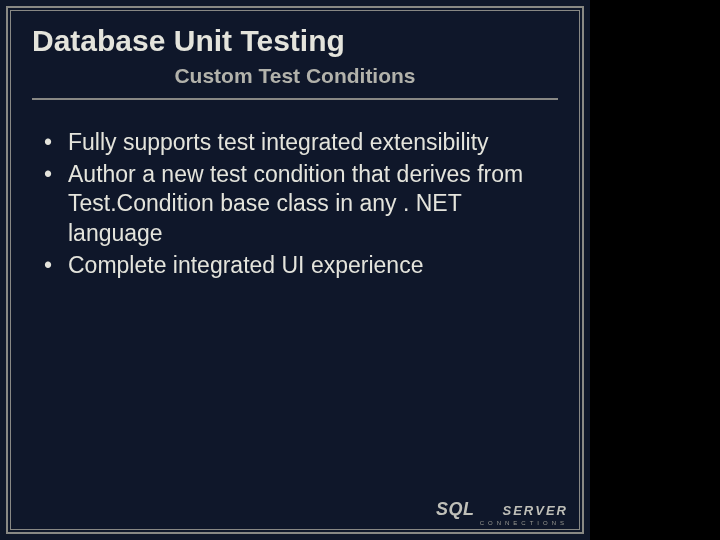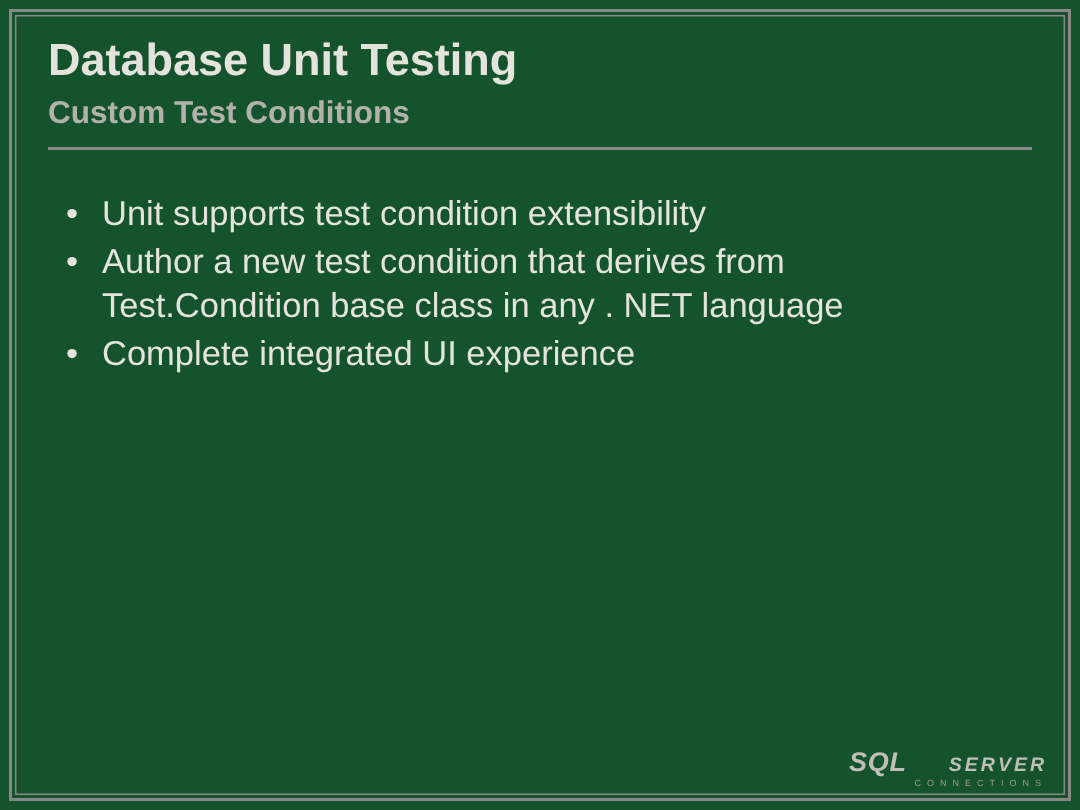--- a/index.html
+++ b/index.html
@@ -6,23 +6,23 @@
     margin: 0;
     padding: 0;
     width: 720px;
     height: 540px;
     overflow: hidden;
     font-family: Arial, Helvetica, sans-serif;
     background: #000;
   }
   .slide {
     position: relative;
-    width: 720px;
+    width: 590px;
     height: 540px;
-    background: #14532d;
+    background: #0f172a;
     box-sizing: border-box;
   }
   .outer-border {
     position: absolute;
     top: 6px;
     left: 6px;
     right: 6px;
     bottom: 6px;
     border: 2px solid #888884;
     box-sizing: border-box;
@@ -51,20 +51,21 @@
     font-weight: bold;
     margin: 0;
     line-height: 1.15;
   }
   .subtitle {
     color: #b2b2ab;
     font-size: 21px;
     font-weight: bold;
     margin: 4px 0 0 0;
     line-height: 1.2;
+    text-align: center;
   }
   .divider {
     border: none;
     border-top: 2px solid #888884;
     margin: 10px 0 0 0;
   }
   .bullets {
     margin: 28px 0 0 6px;
     padding: 0 20px 0 30px;
     list-style: none;
@@ -125,21 +126,21 @@
 <body>
 
 <div class="slide">
   <div class="outer-border"></div>
   <div class="inner-border"></div>
   <div class="content">
     <h1 class="title">Database Unit Testing</h1>
     <h2 class="subtitle">Custom Test Conditions</h2>
     <hr class="divider">
     <ul class="bullets">
-      <li>Unit supports test condition extensibility</li>
+      <li>Fully supports test integrated extensibility</li>
       <li>Author a new test condition that derives from Test.Condition base class in any . NET language</li>
       <li>Complete integrated UI experience</li>
     </ul>
   </div>
   <div class="logo">
     <span class="logo-main">
       <span class="logo-sql">SQL</span><span class="logo-server">SERVER</span>
     </span>
     <span class="logo-sub">CONNECTIONS</span>
   </div>

